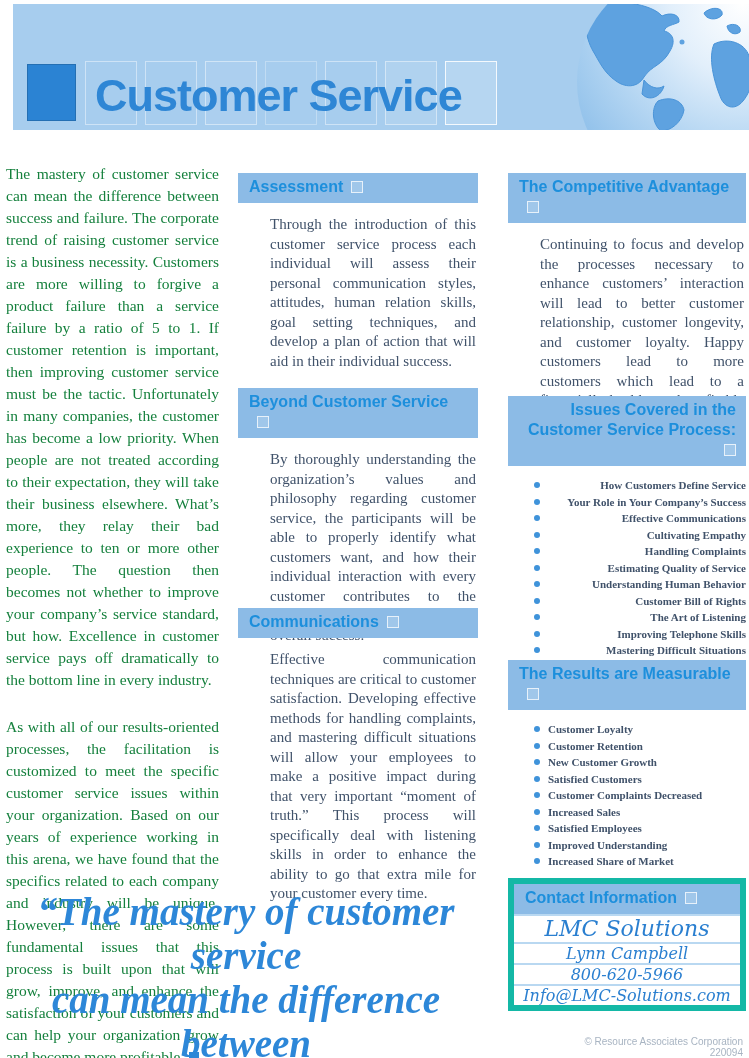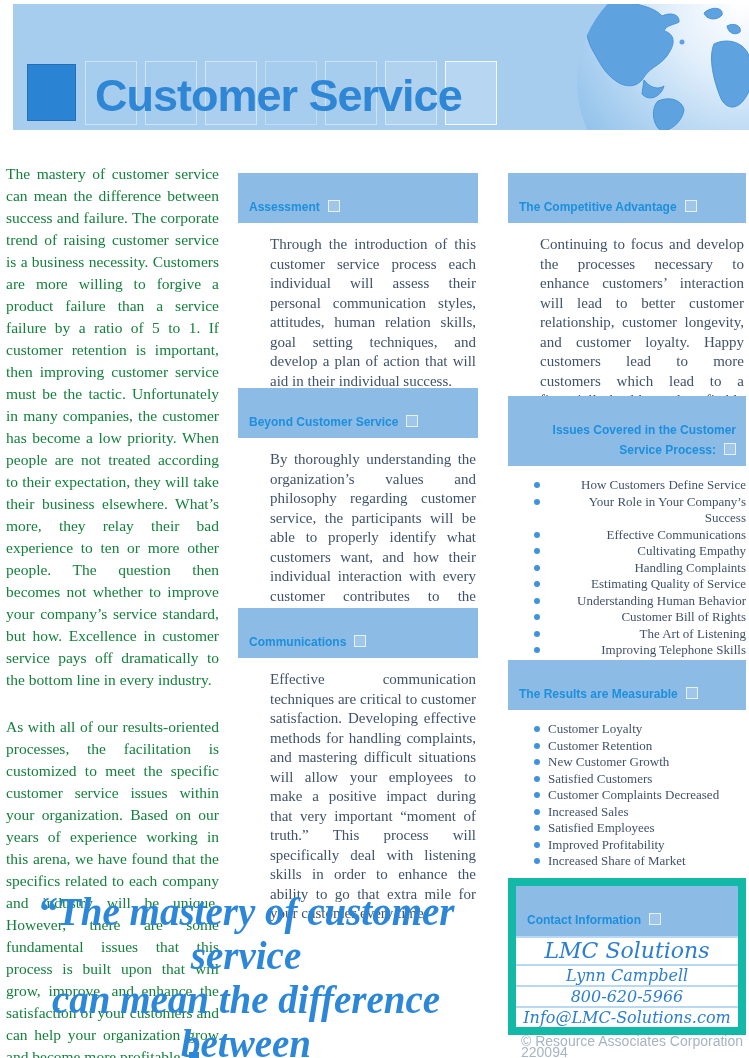--- a/index.html
+++ b/index.html
@@ -40,23 +40,23 @@
   }
   .col-left .body-text + .body-text { margin-top:25px; }
   .end-square {
     display:inline-block; width:10px; height:10px; background:#2f87d6;
     margin-left:5px; vertical-align:baseline;
   }
 
   
   .sec { position:absolute; left:0; right:0; }
   .sec-band {
-    background:#8cbbe6; padding:24px 10px 6px 11px;
+    background:#8cbbe6; padding:4px 10px 6px 11px;
     font-family:"Liberation Sans", sans-serif; font-weight:700;
-    font-size:12px; line-height:20px; color:#1d8fdc;
+    font-size:16px; line-height:20px; color:#1d8fdc;
   }
   .hdr-sq {
     display:inline-block; width:12px; height:12px; margin-left:8px;
     border:1px solid rgba(255,255,255,0.75); background:rgba(255,255,255,0.18);
     vertical-align:-1px;
   }
   .sec-body {
     margin:12px 2px 0 32px; font-size:15px; line-height:19.5px;
     text-align:justify; color:#40526a;
   }
@@ -67,50 +67,50 @@
   
   .sec-advantage { top:0; }
   .sec-issues    { top:223px;text-align:right; }
   .sec-results   { top:487px; }
   .sec-contact   { top:705px; }
 
   
   ul.blist { list-style:none; margin:11px 0 0 26px; }
   ul.blist li {
     position:relative; padding-left:14px;
-    font-size:13px; line-height:16.5px; color:#40526a;
+    font-size:11px; line-height:16.5px; color:#40526a;font-weight:bold;
   }
   ul.blist li::before {
     content:""; position:absolute; left:0; top:5px;
     width:6px; height:6px; border-radius:50%; background:#3f93da;
   }
 
   
-  .contact-box { border:8px solid #14b8a6; background:#86efac; }
+  .contact-box { border:6px solid #14b8a6; background:#86efac; }
   .contact-box .sec-band { margin:-0px; }
   .contact-row {
     border-top:2px solid #b9d8f1; background:#ffffff; text-align:center;
     font-family:"DejaVu Serif", serif; font-style:italic; font-weight:400;
     color:#2a7fd0; padding:0 4px;
   }
   .contact-row.company { font-size:22px; line-height:26px; }
   .contact-row.person, .contact-row.phone, .contact-row.email { font-size:16px; line-height:19px; }
 
   
   .quote {
     position:absolute; left:0; top:890px; width:492px;
     font-family:"Liberation Serif", serif; font-style:italic; font-weight:700;
     font-size:39px; line-height:44px; text-align:center; color:#2d87d8;
     white-space:pre-line;
   }
 
   
   .footer {
-    position:absolute; right:6px; top:1036px; 
-    font-family:"Liberation Sans", sans-serif; font-size:14px; line-height:11px;
+    position:absolute; right:6px; top:1036px; text-align:right;
+    font-family:"Liberation Sans", sans-serif; font-size:10px; line-height:11px;
     color:#a8b4c2;
   }
 </style>
 </head>
 <body>
 
 <div class="page">
 
   <div class="masthead">
     <div class="deco-squares">
@@ -196,21 +196,21 @@
     <div class="sec sec-results">
       <div class="sec-band"><span>The Results are Measurable</span><span class="hdr-sq"></span></div>
       <ul class="blist">
           <li>Customer Loyalty</li>
           <li>Customer Retention</li>
           <li>New Customer Growth</li>
           <li>Satisfied Customers</li>
           <li>Customer Complaints Decreased</li>
           <li>Increased Sales</li>
           <li>Satisfied Employees</li>
-          <li>Improved Profitability</li>
+          <li>Improved Understanding</li>
           <li>Increased Share of Market</li>
         </ul>
     </div>
     <div class="sec sec-contact contact-box">
       <div class="sec-band"><span>Contact Information</span><span class="hdr-sq"></span></div>
       <div class="contact-row company">LMC Solutions</div>
       <div class="contact-row person">Lynn Campbell</div>
       <div class="contact-row phone">800-620-5966</div>
       <div class="contact-row email">Info@LMC-Solutions.com</div>
     </div>

